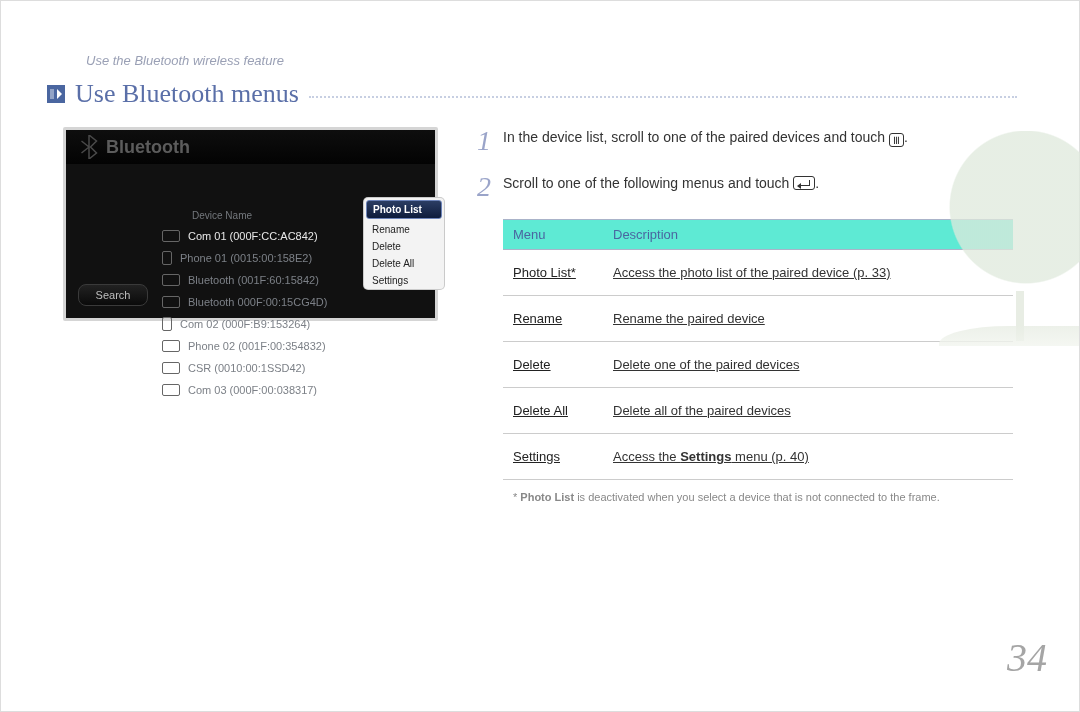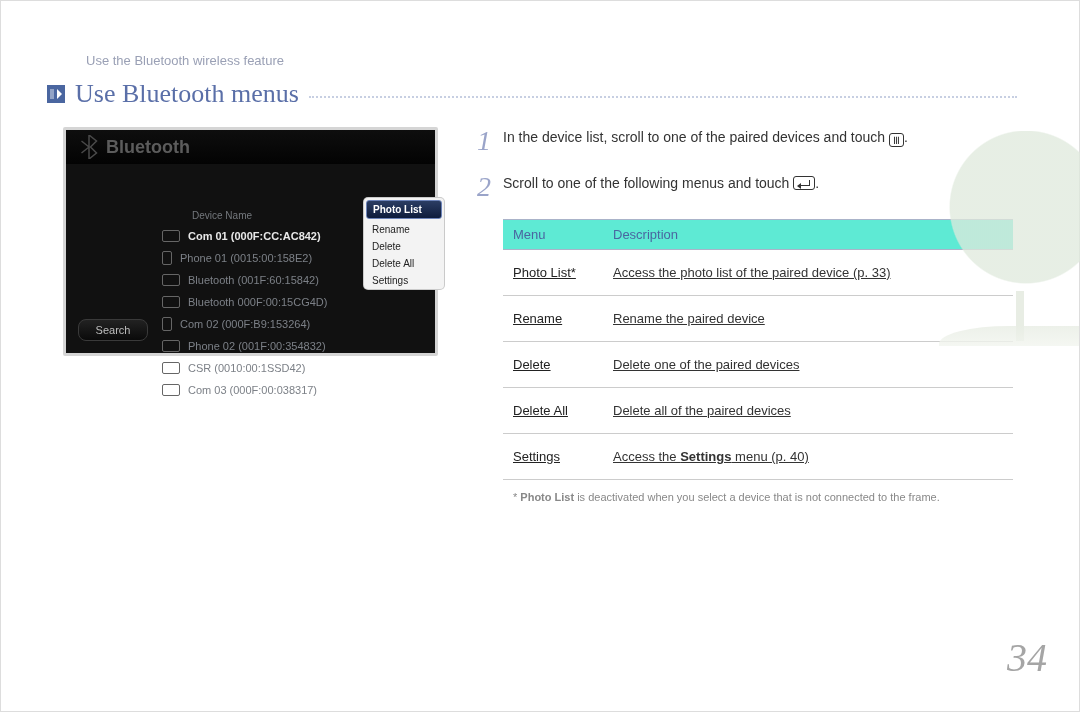--- a/index.html
+++ b/index.html
@@ -12,20 +12,21 @@
     border: 1px solid #ddd;
   }
 
   
   .breadcrumb {
     position: absolute;
     left: 85px;
     top: 52px;
     font-size: 13px;
     color: #9aa0b5;
+    font-style: italic;
   }
 
   
   .title-row {
     position: absolute;
     left: 46px;
     top: 78px;
     width: 970px;
     display: flex;
     align-items: center;
@@ -67,21 +68,21 @@
     border-top: 2px dotted #c7cfe2;
     margin-top: 6px;
   }
 
   
   .device {
     position: absolute;
     left: 62px;
     top: 126px;
     width: 375px;
-    height: 229px;
+    height: 194px;
     border: 3px solid #d5d5d5;
     background: linear-gradient(#000 0 34px, #111 34px);
     border-radius: 2px;
     color: #cfcfcf;
     font-size: 11px;
   }
   .device-header {
     height: 34px;
     display: flex;
     align-items: center;
@@ -109,21 +110,21 @@
     padding: 2px 0 4px 30px;
     margin-top: 40px;
   }
   .dev-row {
     display: flex;
     align-items: center;
     height: 22px;
     gap: 8px;
     color: #7c8087;
   }
-  .dev-row.sel { color: #e8e8e8; font-weight: bold; }
+  .dev-row.sel { color: #e8e8e8; }
   .dev-icon {
     width: 18px; height: 12px;
     border: 1px solid #666;
     border-radius: 2px;
     flex: 0 0 auto;
   }
   .dev-icon.phone {
     width: 10px; height: 14px;
     border-radius: 2px;
   }

